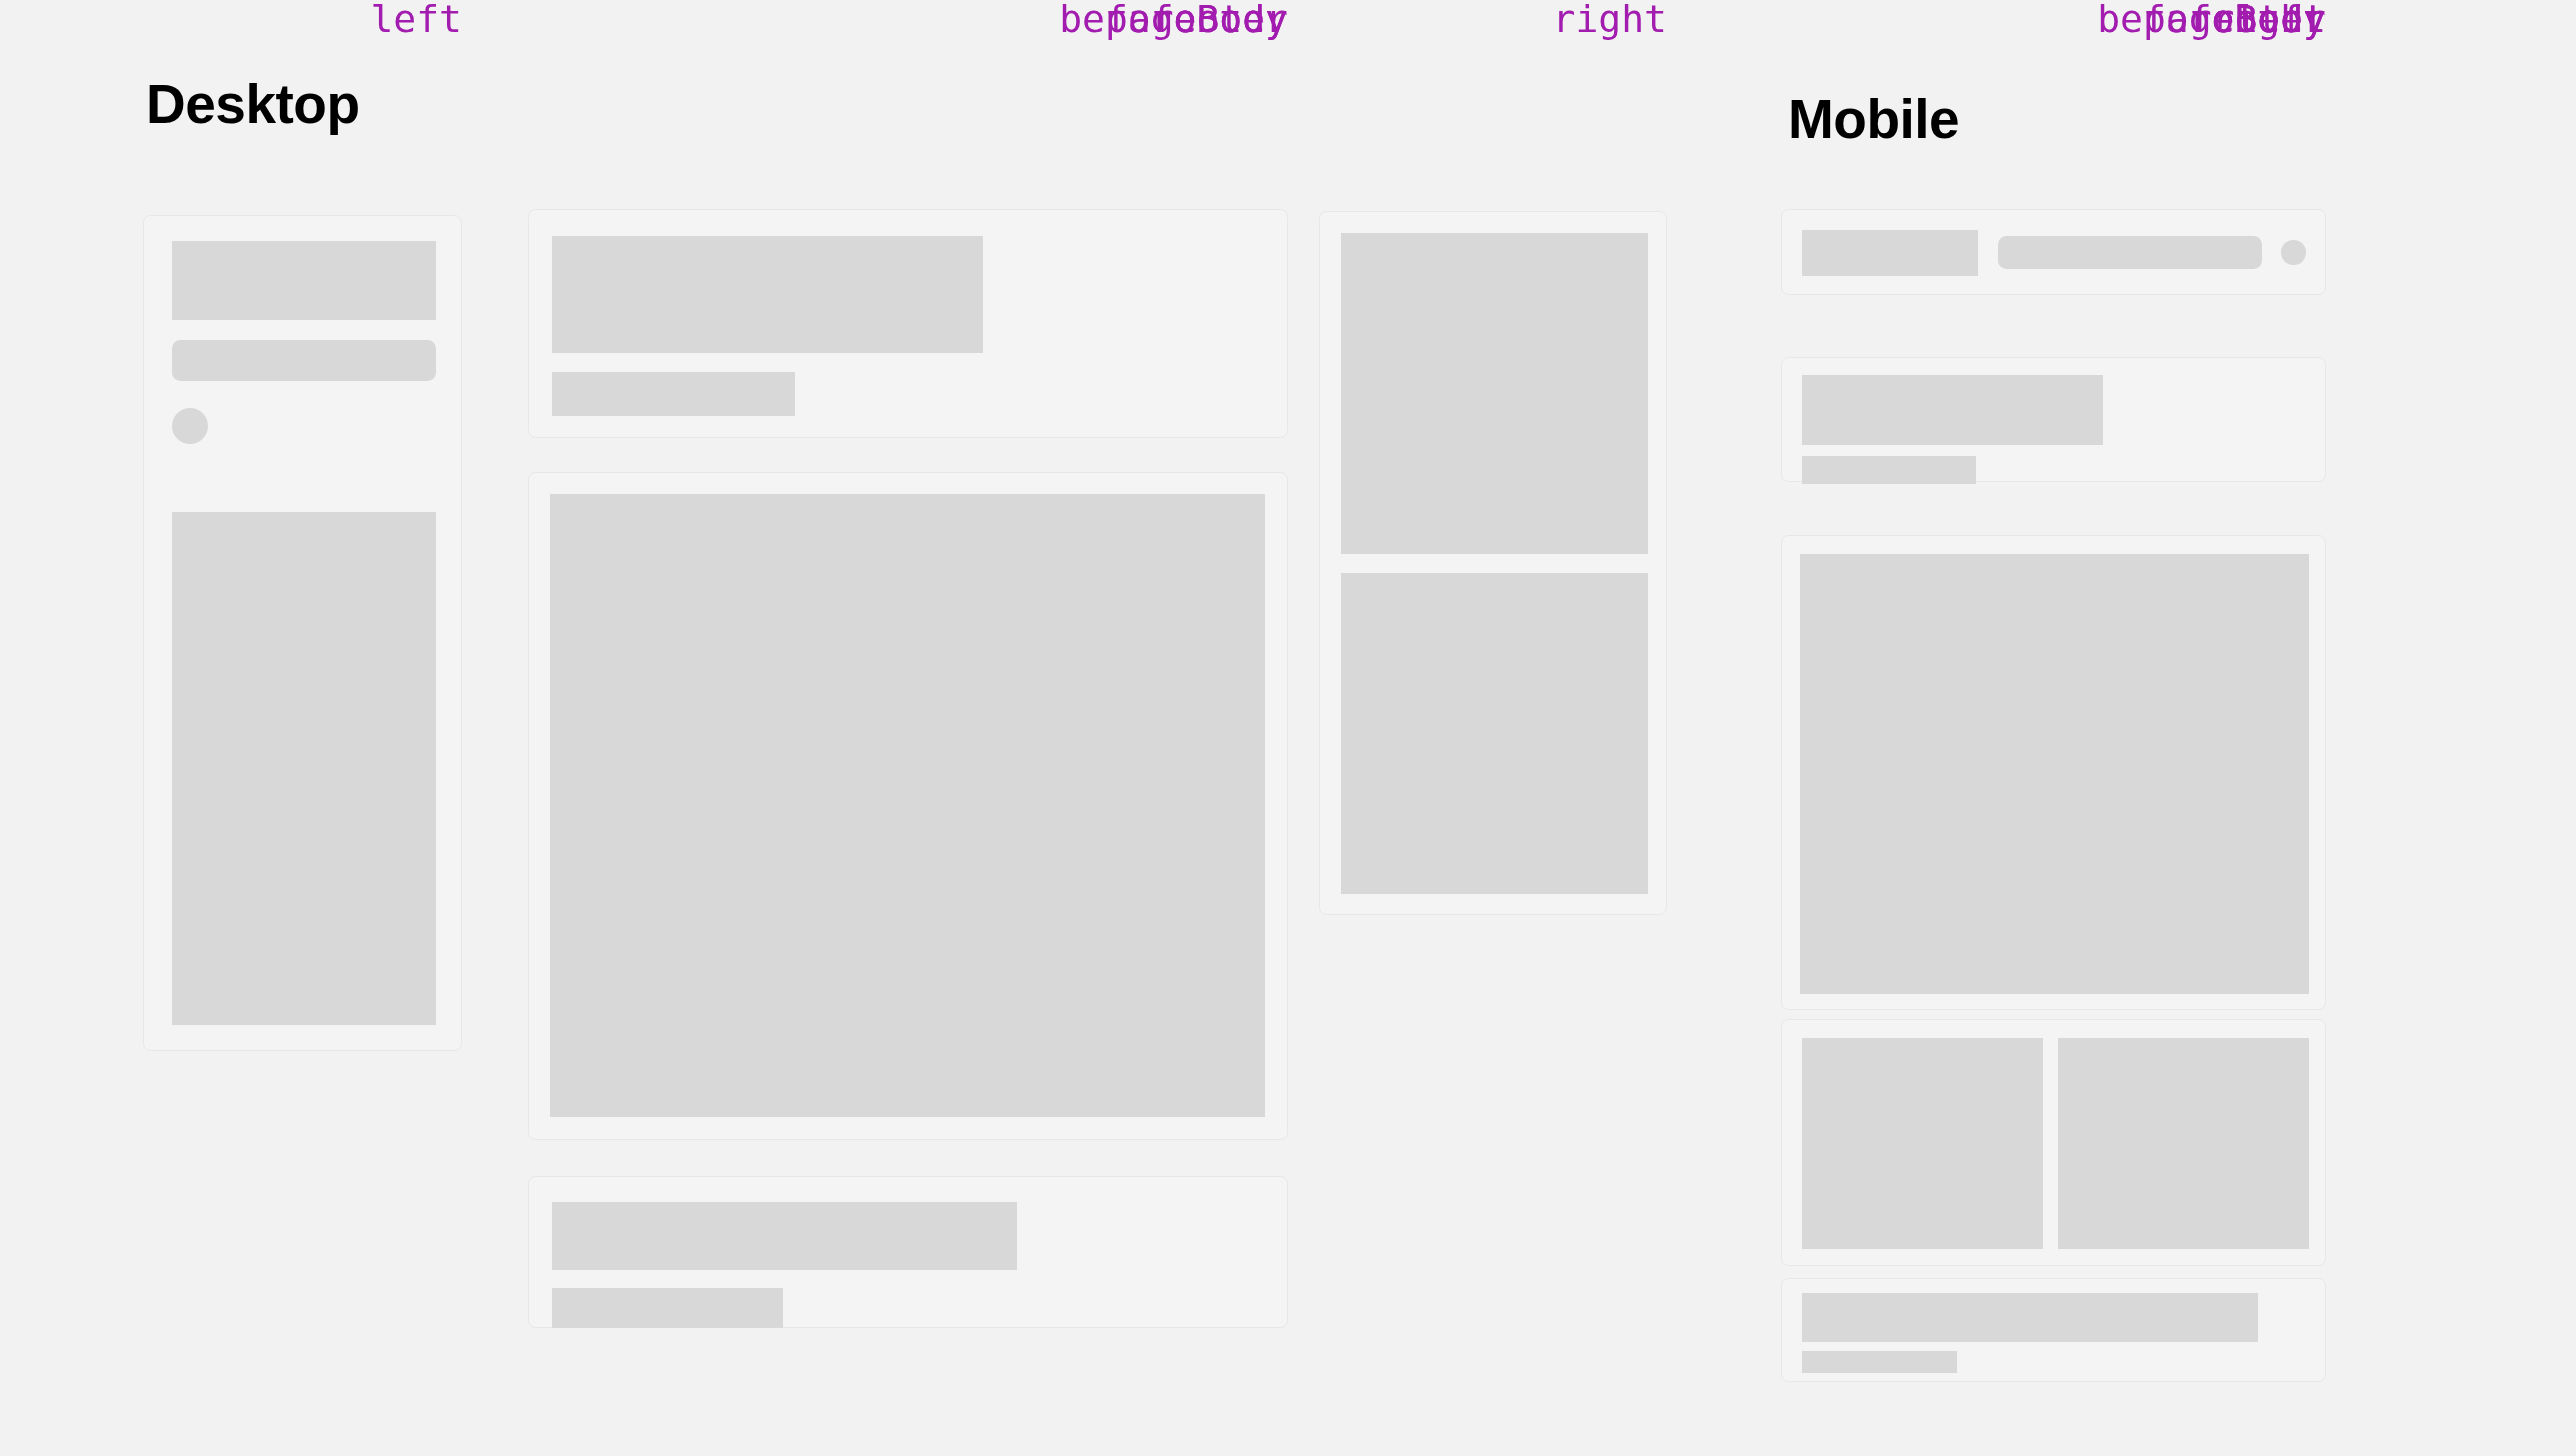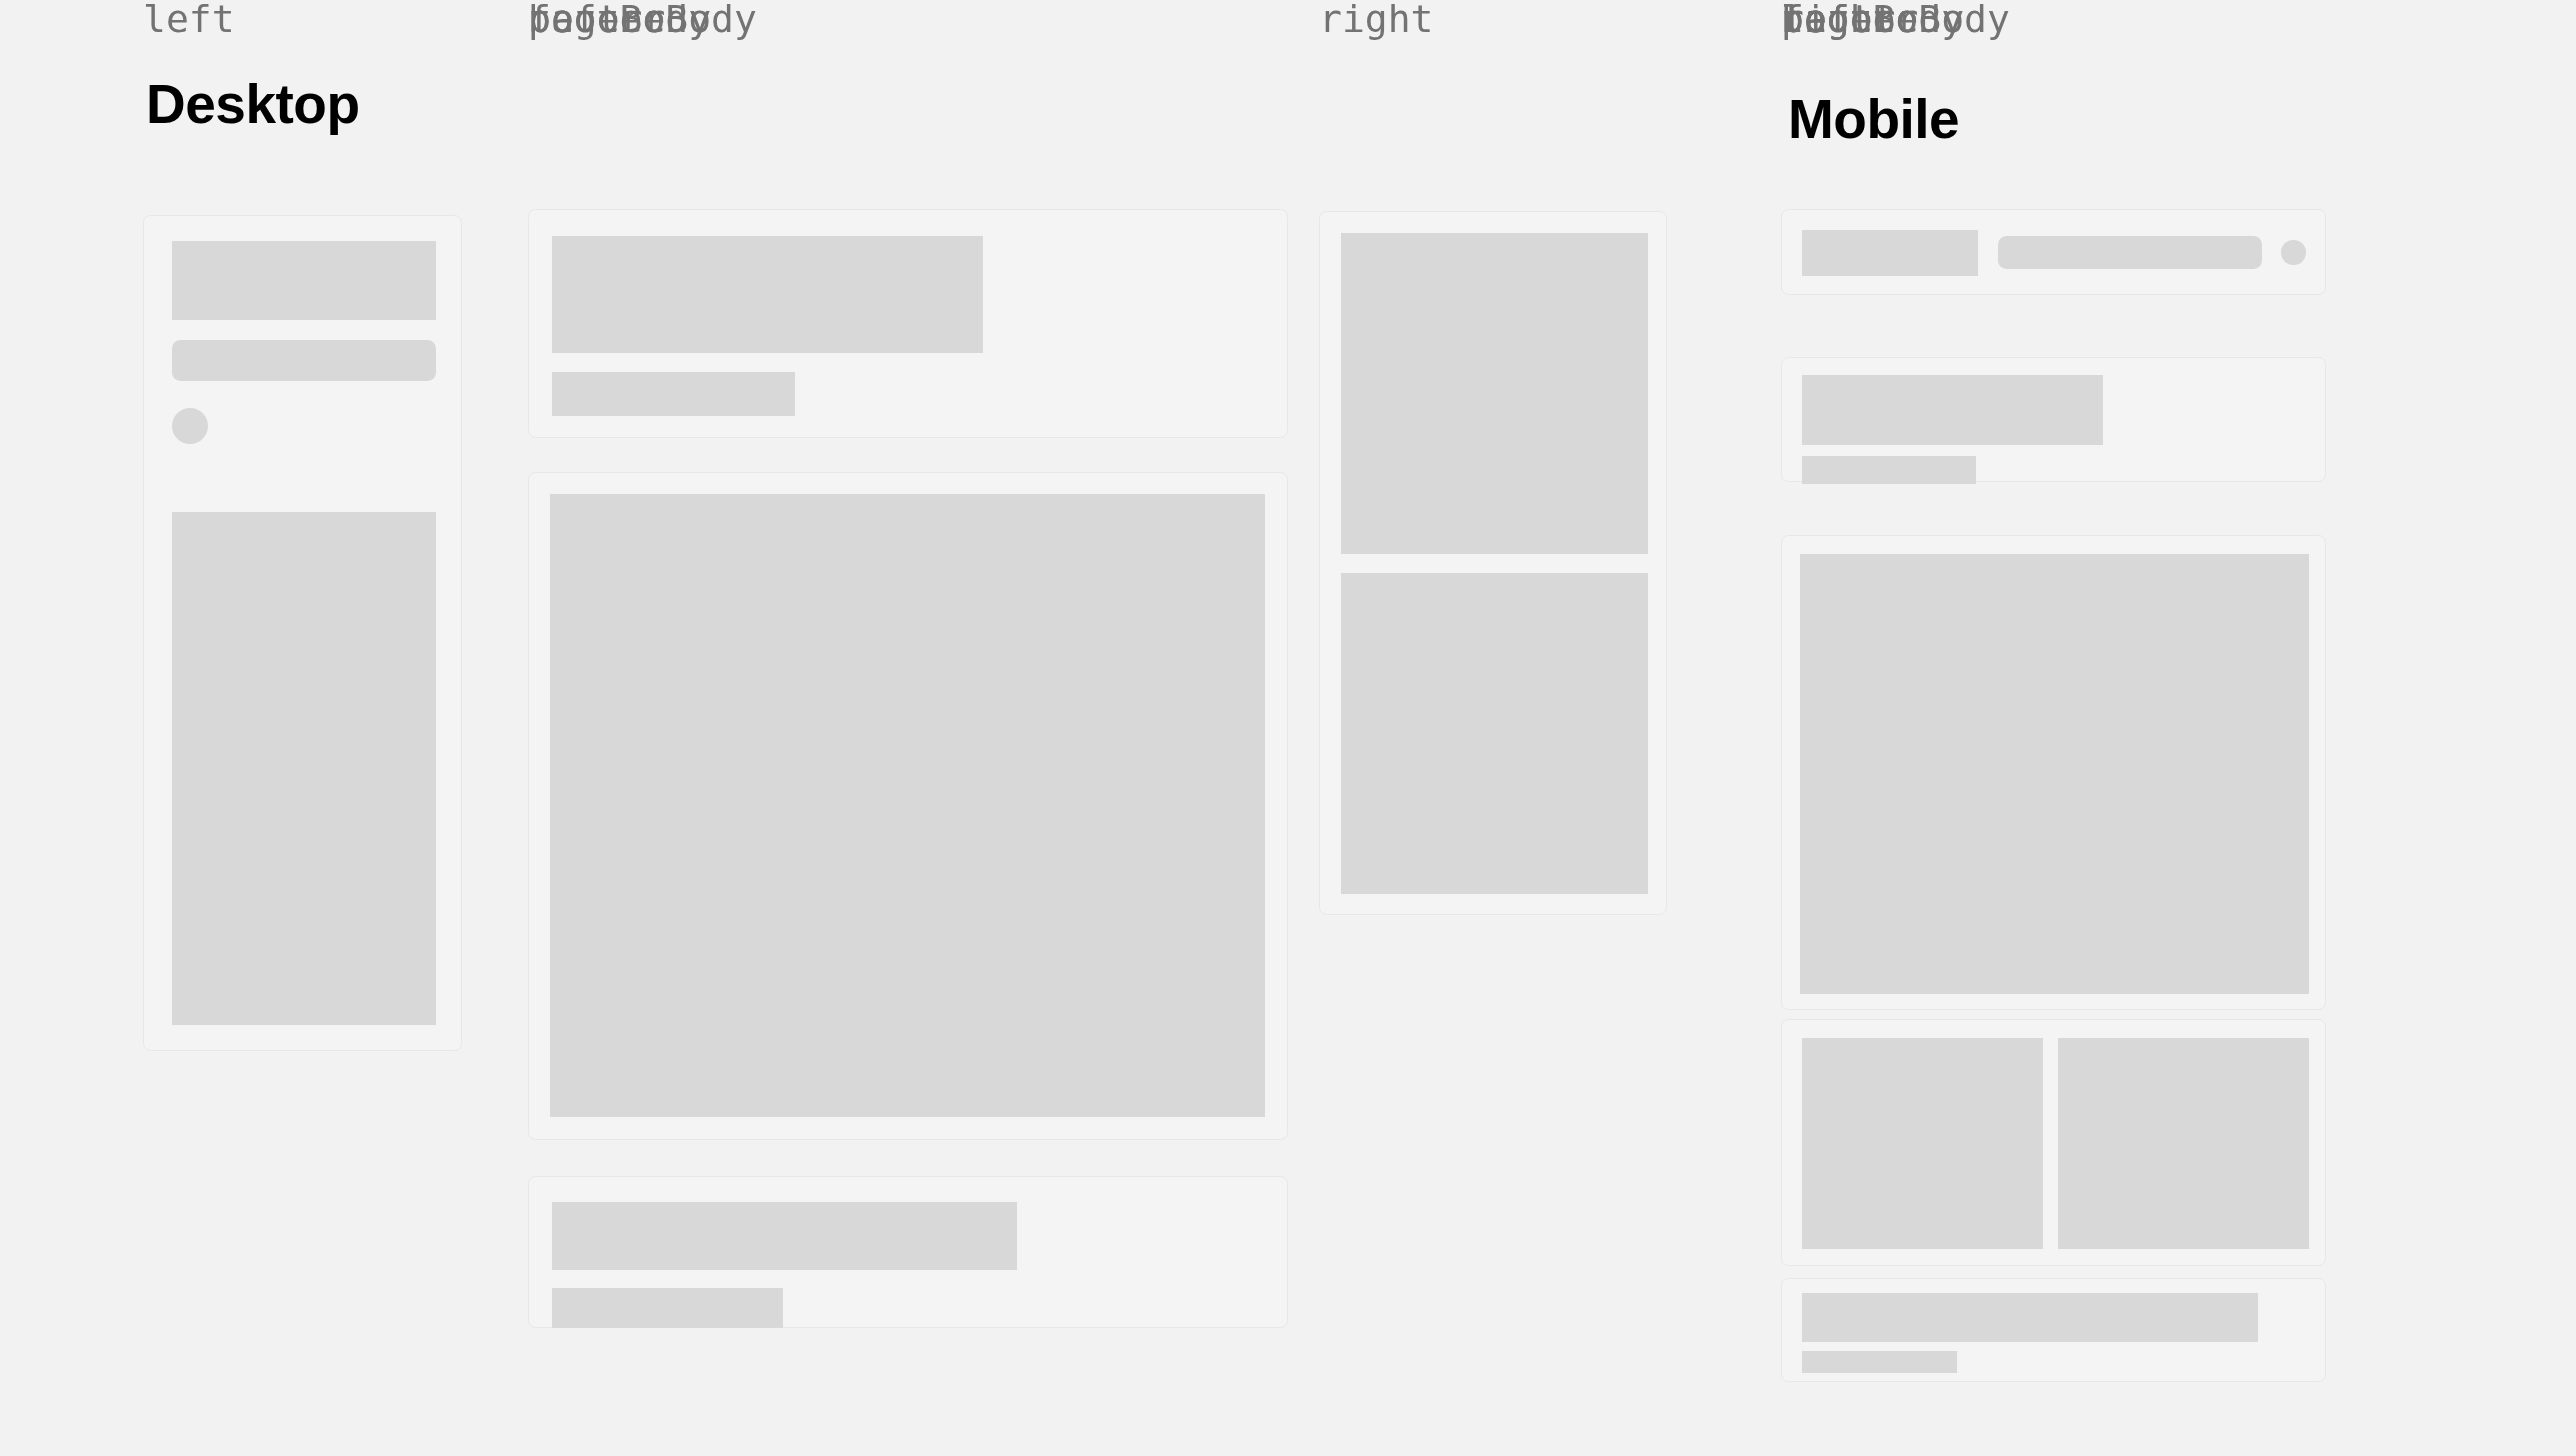--- a/index.html
+++ b/index.html
@@ -37,25 +37,25 @@
     position: absolute;
     background: #f4f4f4;
     border: 1.9px solid #e7e7e7;
     border-radius: 7.5px;
   }
 
   
   .region-label {
     position: absolute;
     left: 0; right: 0;
-    text-align: left;
+    text-align: right;
     font-family: "DejaVu Sans Mono", "Liberation Mono", monospace;
     font-size: 38px;
     line-height: 1;
-    color: #737373;
+    color: #a21caf;
     white-space: nowrap;
     pointer-events: none;
     z-index: 5;
   }
 
   
   .sk {
     position: absolute;
     background: #d8d8d8;
   }

